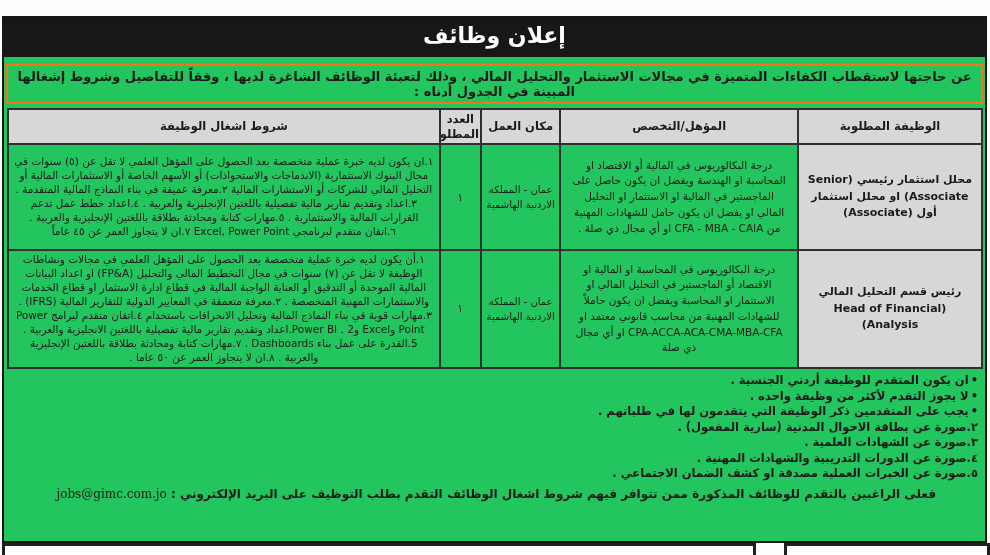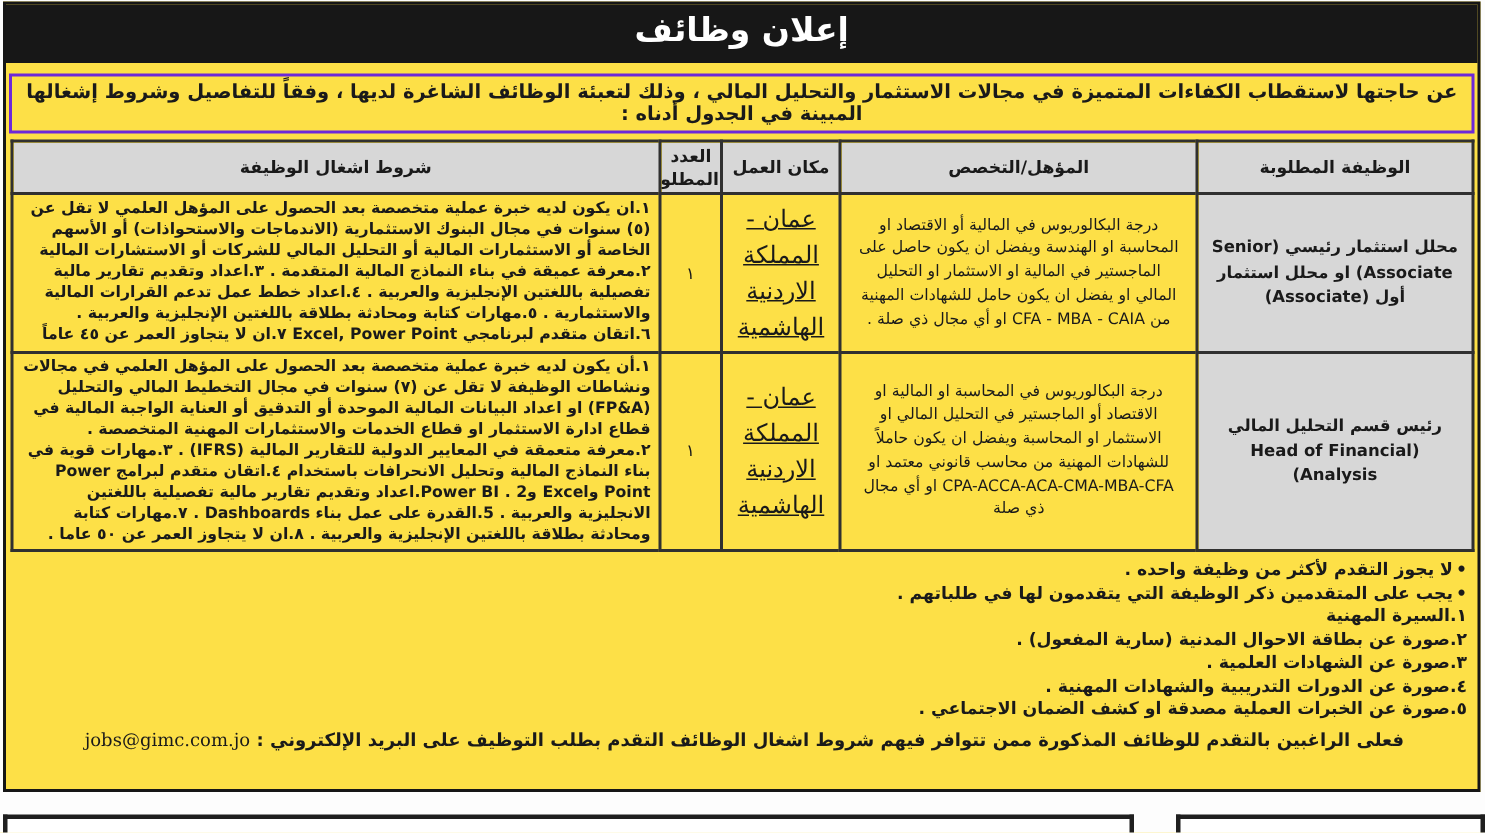--- a/index.html
+++ b/index.html
@@ -1,38 +1,38 @@
 <!DOCTYPE html>
 <html lang="ar"><head>
 <meta charset="utf-8">
 <style>
   html,body{margin:0;padding:0;background:#fdfdfd;}
   body{width:990px;height:555px;position:relative;overflow:hidden;
        font-family:"DejaVu Sans", sans-serif;color:#1a1a1a;}
-  .ad{position:absolute;top:1px;left:2px;width:981px;height:523px;
-      border:2.5px solid #161616;background:#fde047;direction:rtl;}
+  .ad{position:absolute;top:16px;left:2px;width:981px;height:523px;
+      border:2.5px solid #161616;background:#22c55e;direction:rtl;}
   
   .masthead{background:#171717;color:#fff;text-align:center;padding:5px 0 9px;}
   .masthead .t1{font-size:22px;font-weight:bold;line-height:1.15;}
   .masthead .t2{font-size:24px;font-weight:bold;line-height:1.2;margin-top:2px;}
   
-  .subtitle{border:2px solid #6d28d9;margin:7px 2px 0;padding:3px 6px;
+  .subtitle{border:2px solid #f97316;margin:7px 2px 0;padding:3px 6px;
             text-align:center;font-weight:bold;font-size:13px;}
   
   table{width:976px;margin:4px 2px 0;border-collapse:collapse;table-layout:fixed;direction:rtl;}
   th,td{border:2px solid #303030;vertical-align:middle;overflow:hidden;}
   th{background:#d7d7d7;font-size:11.5px;font-weight:bold;padding:2px 1px;line-height:1.25;}
   tr.r1{height:106px;}
   tr.r2{height:98px;}
   td.pos{background:#d7d7d7;font-weight:bold;font-size:11px;text-align:center;
          padding:3px 8px;line-height:1.5;}
   td.qual{font-size:10.5px;text-align:center;padding:3px 9px;line-height:1.5;}
-  td.loc{font-size:16px;text-align:center;padding:2px 4px;line-height:1.5;text-decoration:underline;}
+  td.loc{font-size:10px;text-align:center;padding:2px 4px;line-height:1.5;}
   td.cnt{font-size:11px;text-align:center;}
-  td.cond{font-size:10.5px;padding:2px 5px;line-height:1.33;font-weight:bold;}
+  td.cond{font-size:10.5px;text-align:center;padding:2px 5px;line-height:1.33;}
   
   .footer{padding:3px 7px 0 7px;}
   .f-head{font-size:13px;font-weight:bold;margin:2px 0 1px;}
   .f-item{font-size:11.5px;font-weight:bold;margin:1.5px 0;}
   .blt{margin-left:2px;}
   .apply{font-size:12px;font-weight:bold;margin-top:7px;padding-right:42px;}
   .email{direction:ltr;unicode-bidi:embed;font-family:"DejaVu Serif", serif;font-weight:normal;}
   
   .next-left{position:absolute;left:2px;top:543px;width:748px;height:12px;
              border:3px solid #1f1f1f;border-bottom:none;background:#fff;}
@@ -94,24 +94,24 @@
         <span>2.اعداد وتقديم تقارير مالية تفصيلية باللغتين الانجليزية والعربية .</span>
         <span>5.القدرة على عمل بناء Dashboards .</span>
         <span>٧.مهارات كتابة ومحادثة بطلاقة باللغتين الإنجليزية والعربية .</span>
         <span>٨.ان لا يتجاوز العمر عن ٥٠ عاما .</span>
       </td>
     </tr>
   </tbody>
     </table>
 
   <div class="footer">
+    <div class="f-item"><span class="blt">•</span><span>ان يكون المتقدم للوظيفة أردني الجنسية .</span></div>
     <div class="f-item"><span class="blt">•</span><span>لا يجوز التقدم لأكثر من وظيفة واحده .</span></div>
     <div class="f-item"><span class="blt">•</span><span>يجب على المتقدمين ذكر الوظيفة التي يتقدمون لها في طلباتهم .</span></div>
 
-    <div class="f-item">١.السيرة المهنية</div>
     <div class="f-item">٢.صورة عن بطاقة الاحوال المدنية (سارية المفعول) .</div>
     <div class="f-item">٣.صورة عن الشهادات العلمية .</div>
     <div class="f-item">٤.صورة عن الدورات التدريبية والشهادات المهنية .</div>
     <div class="f-item">٥.صورة عن الخبرات العملية مصدقة او كشف الضمان الاجتماعي .</div>
 
     <div class="apply">
       <span>فعلى الراغبين بالتقدم للوظائف المذكورة ممن تتوافر فيهم شروط اشغال الوظائف التقدم بطلب التوظيف على البريد الإلكتروني :</span>
       <span class="email">jobs@gimc.com.jo</span>
     </div>
 

